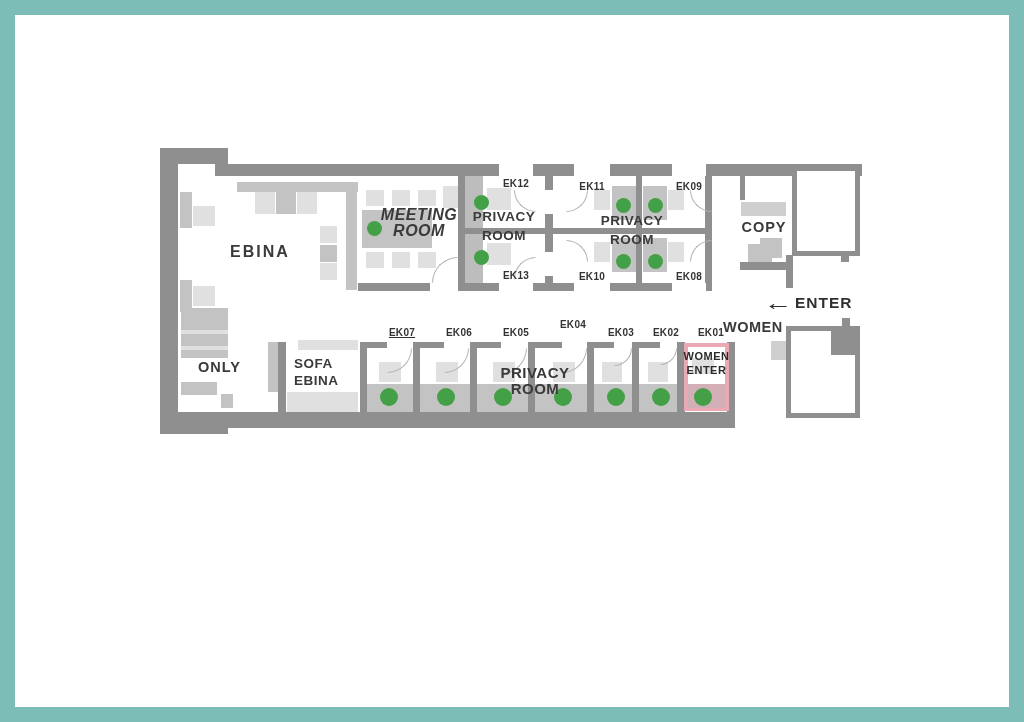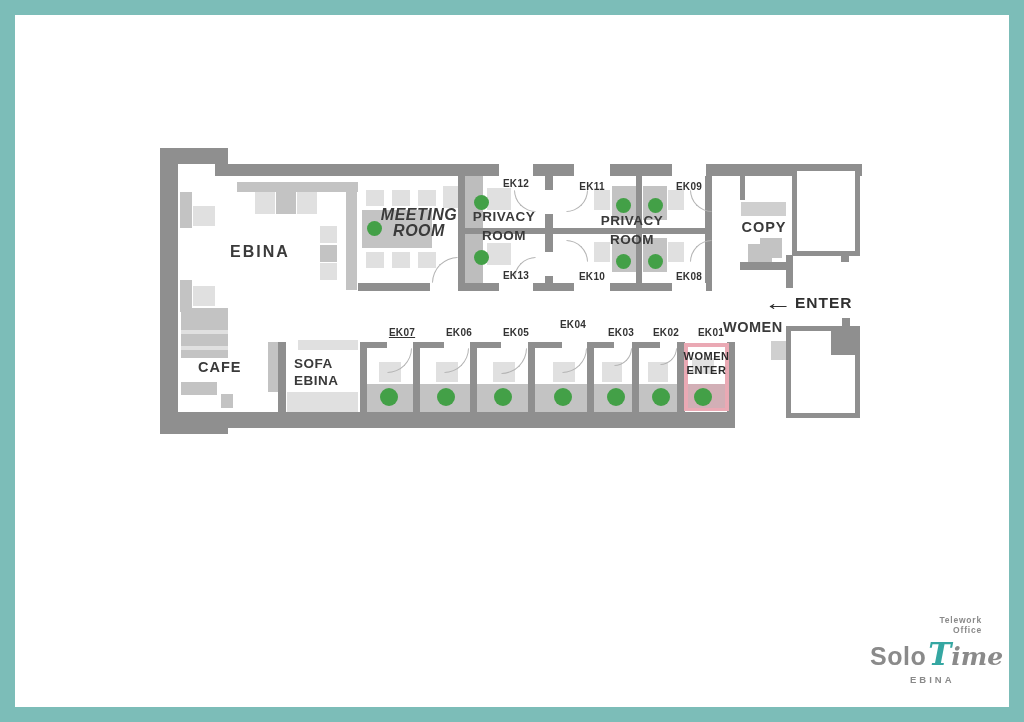--- a/index.html
+++ b/index.html
@@ -163,37 +163,38 @@
     <div class="dot" style="left:648px;top:254px;width:15px;height:15px;"></div>
     <div class="dot" style="left:380px;top:388px;width:18px;height:18px;"></div>
     <div class="dot" style="left:437px;top:388px;width:18px;height:18px;"></div>
     <div class="dot" style="left:494px;top:388px;width:18px;height:18px;"></div>
     <div class="dot" style="left:554px;top:388px;width:18px;height:18px;"></div>
     <div class="dot" style="left:607px;top:388px;width:18px;height:18px;"></div>
     <div class="dot" style="left:652px;top:388px;width:18px;height:18px;"></div>
     <div class="dot" style="left:694px;top:388px;width:18px;height:18px;"></div>
 
     <div class="lbl" style="left:230px;top:244px;font-size:16px;letter-spacing:2px;">EBINA</div>
-    <div class="lbl" style="left:198px;top:360px;font-size:14.5px;letter-spacing:1px;">CAFE</div>
+    <div class="lbl" style="left:198px;top:360px;font-size:14.5px;letter-spacing:1px;">ONLY</div>
     <div class="lbl" style="left:294px;top:355px;width:66px;font-size:13.5px;line-height:17px;">
       <div>SOFA</div>
       <div>EBINA</div>
     </div>
     <div class="lbl" style="left:377px;top:207px;width:84px;text-align:center;font-size:16px;line-height:16px;font-style:italic;">
       <div>MEETING</div>
       <div>ROOM</div>
     </div>
     <div class="lbl" style="left:463px;top:207px;width:82px;text-align:center;font-size:13.5px;line-height:19px;">
       <div>PRIVACY</div>
       <div>ROOM</div>
     </div>
     <div class="lbl" style="left:588px;top:211px;width:88px;text-align:center;font-size:13.5px;line-height:19px;">
       <div>PRIVACY</div>
       <div>ROOM</div>
     </div>
+    <div class="lbl" style="left:476px;top:365px;width:118px;text-align:center;font-size:15px;">PRIVACY ROOM</div>
     <div class="lbl" style="left:739px;top:220px;width:50px;text-align:center;font-size:14.5px;letter-spacing:1px;">COPY</div>
     <div class="lbl" style="left:723px;top:320px;font-size:14.5px;">WOMEN</div>
     <div class="abs" style="left:768px;top:291px;display:flex;align-items:center;gap:6px;">
       <span style="font-size:21px;color:#2f2f2f;font-weight:700;transform:scaleX(1.35);display:inline-block;">←</span>
       <span style="font-size:15.5px;font-weight:700;color:#2f2f2f;letter-spacing:1px;">ENTER</span>
     </div>
     <div class="lbl" style="left:682px;top:349px;width:49px;text-align:center;font-size:11px;line-height:14px;color:#2b2b2b;">
       <div>WOMEN</div>
       <div>ENTER</div>
     </div>
@@ -231,27 +232,15 @@
     
     
 
     
     
 
     
     
   </div>
 
-  <div class="abs" style="left:862px;top:615px;width:128px;">
-    <div style="text-align:right;padding-right:8px;color:#8a8a8a;font-size:8.5px;letter-spacing:.8px;line-height:10px;font-weight:600;">
-      <div>Telework</div>
-      <div>Office</div>
-    </div>
-    <div style="display:flex;align-items:baseline;margin-left:8px;margin-top:1px;">
-      <span style="font-size:25px;font-weight:600;color:#8a8a8a;letter-spacing:.5px;">Solo</span>
-      <span style="font-size:31px;font-weight:700;color:#35a7a2;font-family:'DejaVu Serif','Liberation Serif',serif;font-style:italic;margin-left:2px;">T</span>
-      <span style="font-size:25px;font-weight:700;color:#8a8a8a;font-family:'DejaVu Serif','Liberation Serif',serif;font-style:italic;">ime</span>
-    </div>
-    <div style="margin-left:48px;margin-top:2px;font-size:9.5px;font-weight:700;letter-spacing:3px;color:#8a8a8a;">EBINA</div>
-  </div>
 
   <div id="frame"></div>
 </div>
 
 </body></html>

